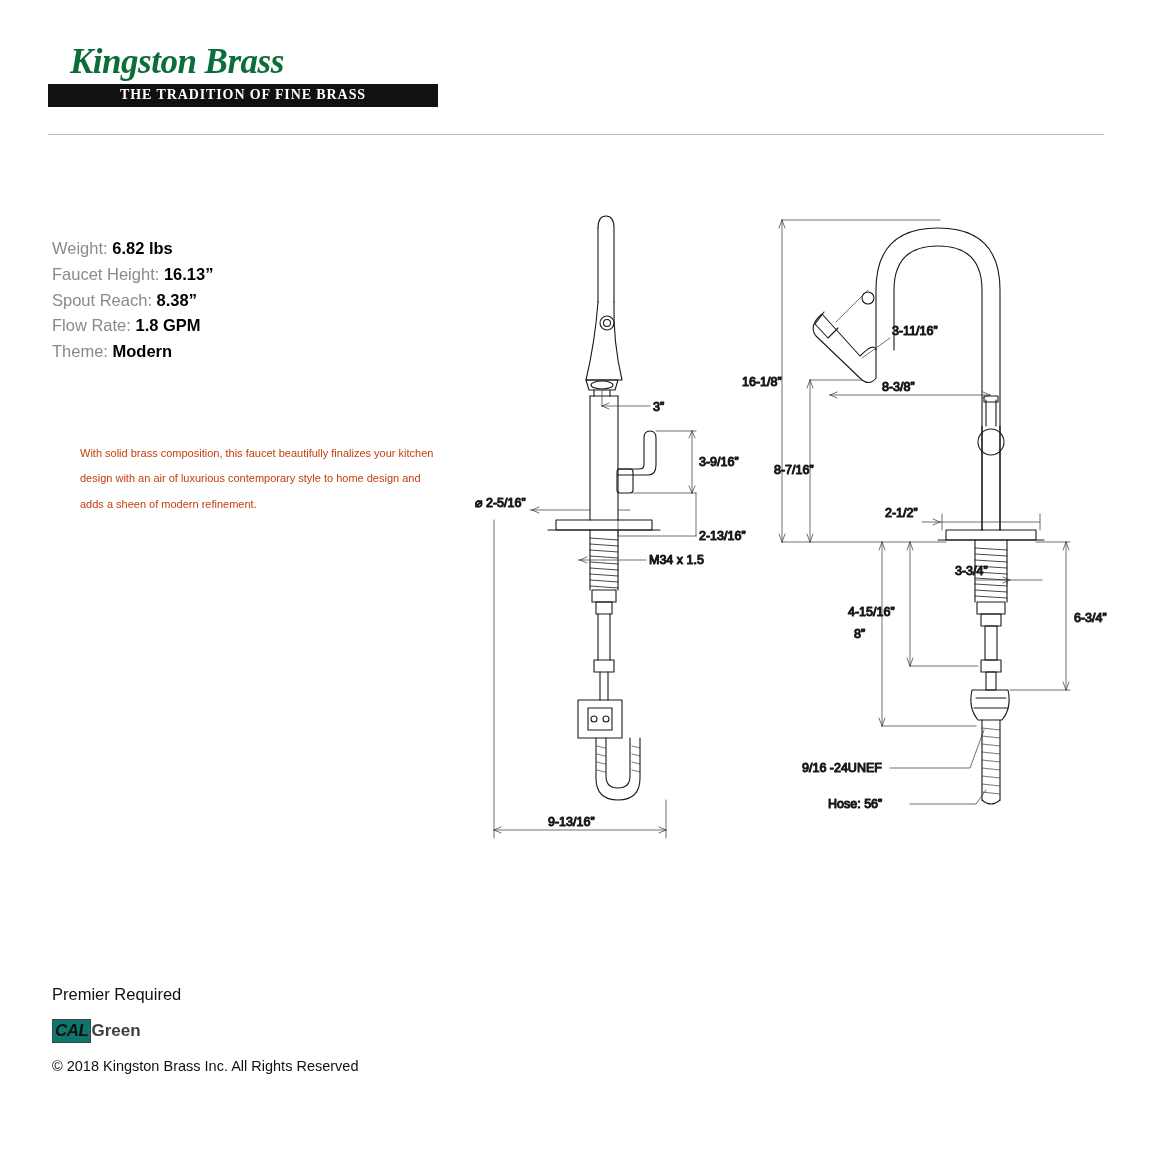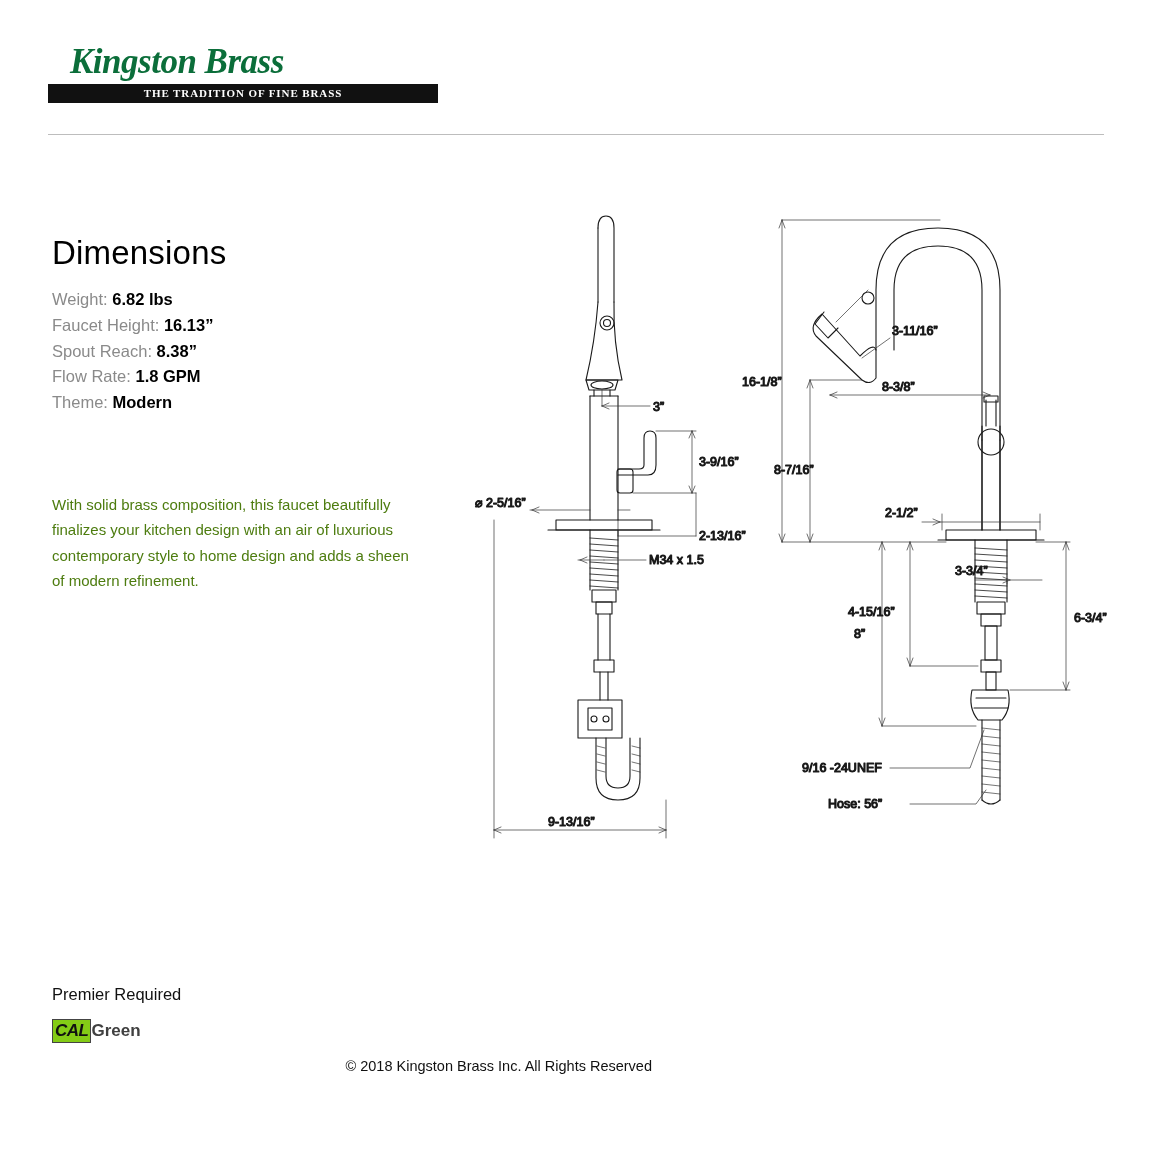--- a/index.html
+++ b/index.html
@@ -45,21 +45,21 @@
     line-height: 1.0;
     white-space: nowrap;
     margin-left: 22px;
   }
   .logo-bar {
     margin-top: 5px;
     background: #111;
     color: #fff;
     font-family: "Liberation Serif", serif;
     font-weight: bold;
-    font-size: 11px;
+    font-size: 14px;
     letter-spacing: 0.9px;
     padding: 3px 10px 4px 10px;
     width: 390px;
     box-sizing: border-box;
     text-align: center;
   }
 
   
   .left-col {
     position: absolute;
@@ -86,24 +86,25 @@
     color: #8a8a8a;
     white-space: nowrap;
   }
   .spec-list li .val {
     color: #000;
     font-weight: 600;
     text-align: center;
   }
   .blurb {
     margin-top: 76px;
-    font-size: 15px;
+    font-size: 11px;
     line-height: 25.5px;
-    color: #4d7c0f;
+    color: #c2410c;
     width: 360px;
+    margin-left: 28px;
   }
 
   
   .footer {
     position: absolute;
     left: 52px;
     top: 978px;
     width: 600px;
   }
   .footer-line {
@@ -113,36 +114,35 @@
   }
   .calgreen {
     margin-top: 12px;
     display: inline-block;
     font-family: "Liberation Sans", sans-serif;
     font-size: 17px;
     font-weight: bold;
     line-height: 1;
   }
   .calgreen .cal {
-    background: #84cc16;
+    background: #0f766e;
     color: #111;
     font-style: italic;
     border: 1px solid #444;
     padding: 1px 2px 2px 2px;
     letter-spacing: -0.5px;
   }
   .calgreen .green {
     color: #404040;
     padding-left: 0;
   }
   .copyright {
     margin-top: 18px;
     font-size: 14.5px;
     color: #111;
-    text-align: right;
   }
 
   
   .drawing {
     position: absolute;
     left: 470px;
     top: 190px;
     width: 660px;
     height: 680px;
   }
@@ -159,21 +159,20 @@
 
 <div class="header">
   <div class="logo">
     <div class="logo-word">Kingston Brass</div>
     <div class="logo-bar">THE TRADITION OF FINE BRASS</div>
   </div>
   <div class="header-rule"></div>
 </div>
 
 <div class="left-col">
-  <h1 class="title">Dimensions</h1>
 
   <ul class="spec-list">
     <li>
       <span>Weight:</span>
       <span class="val">6.82 lbs</span>
     </li>
     <li>
       <span>Faucet Height:</span>
       <span class="val">16.13”</span>
     </li>

